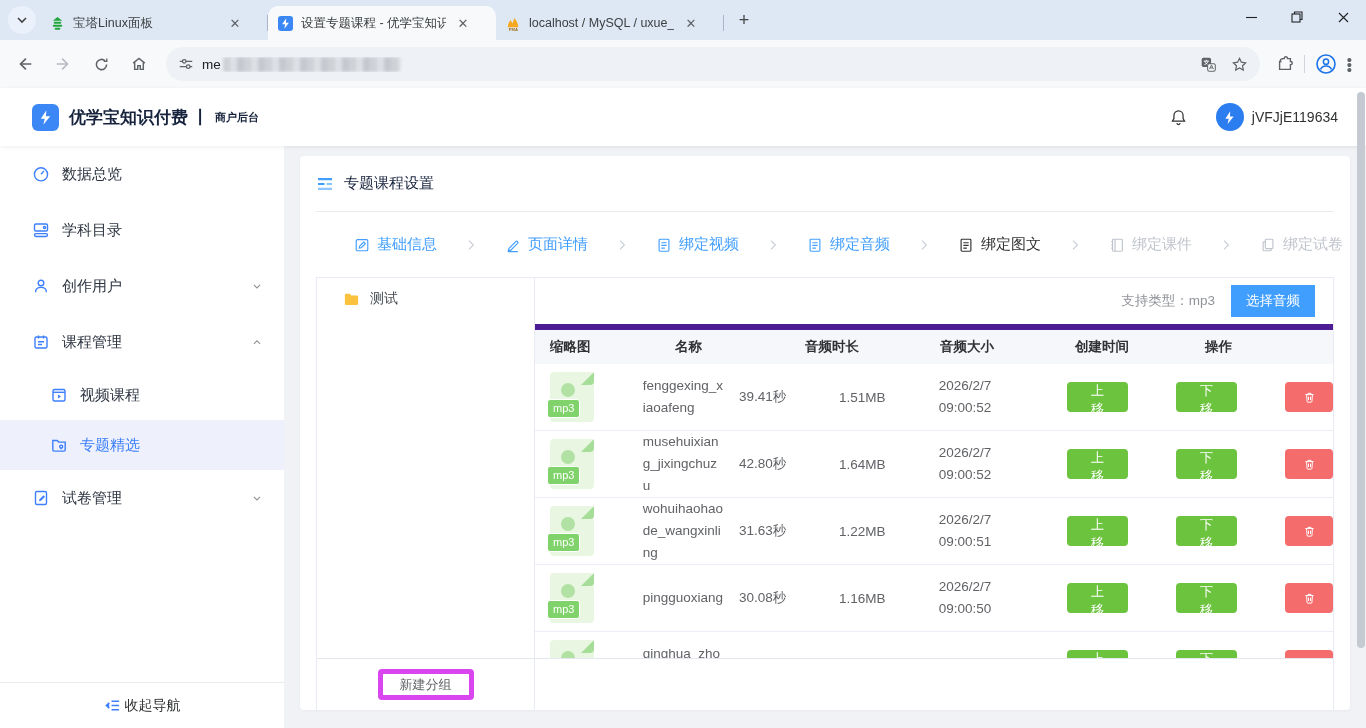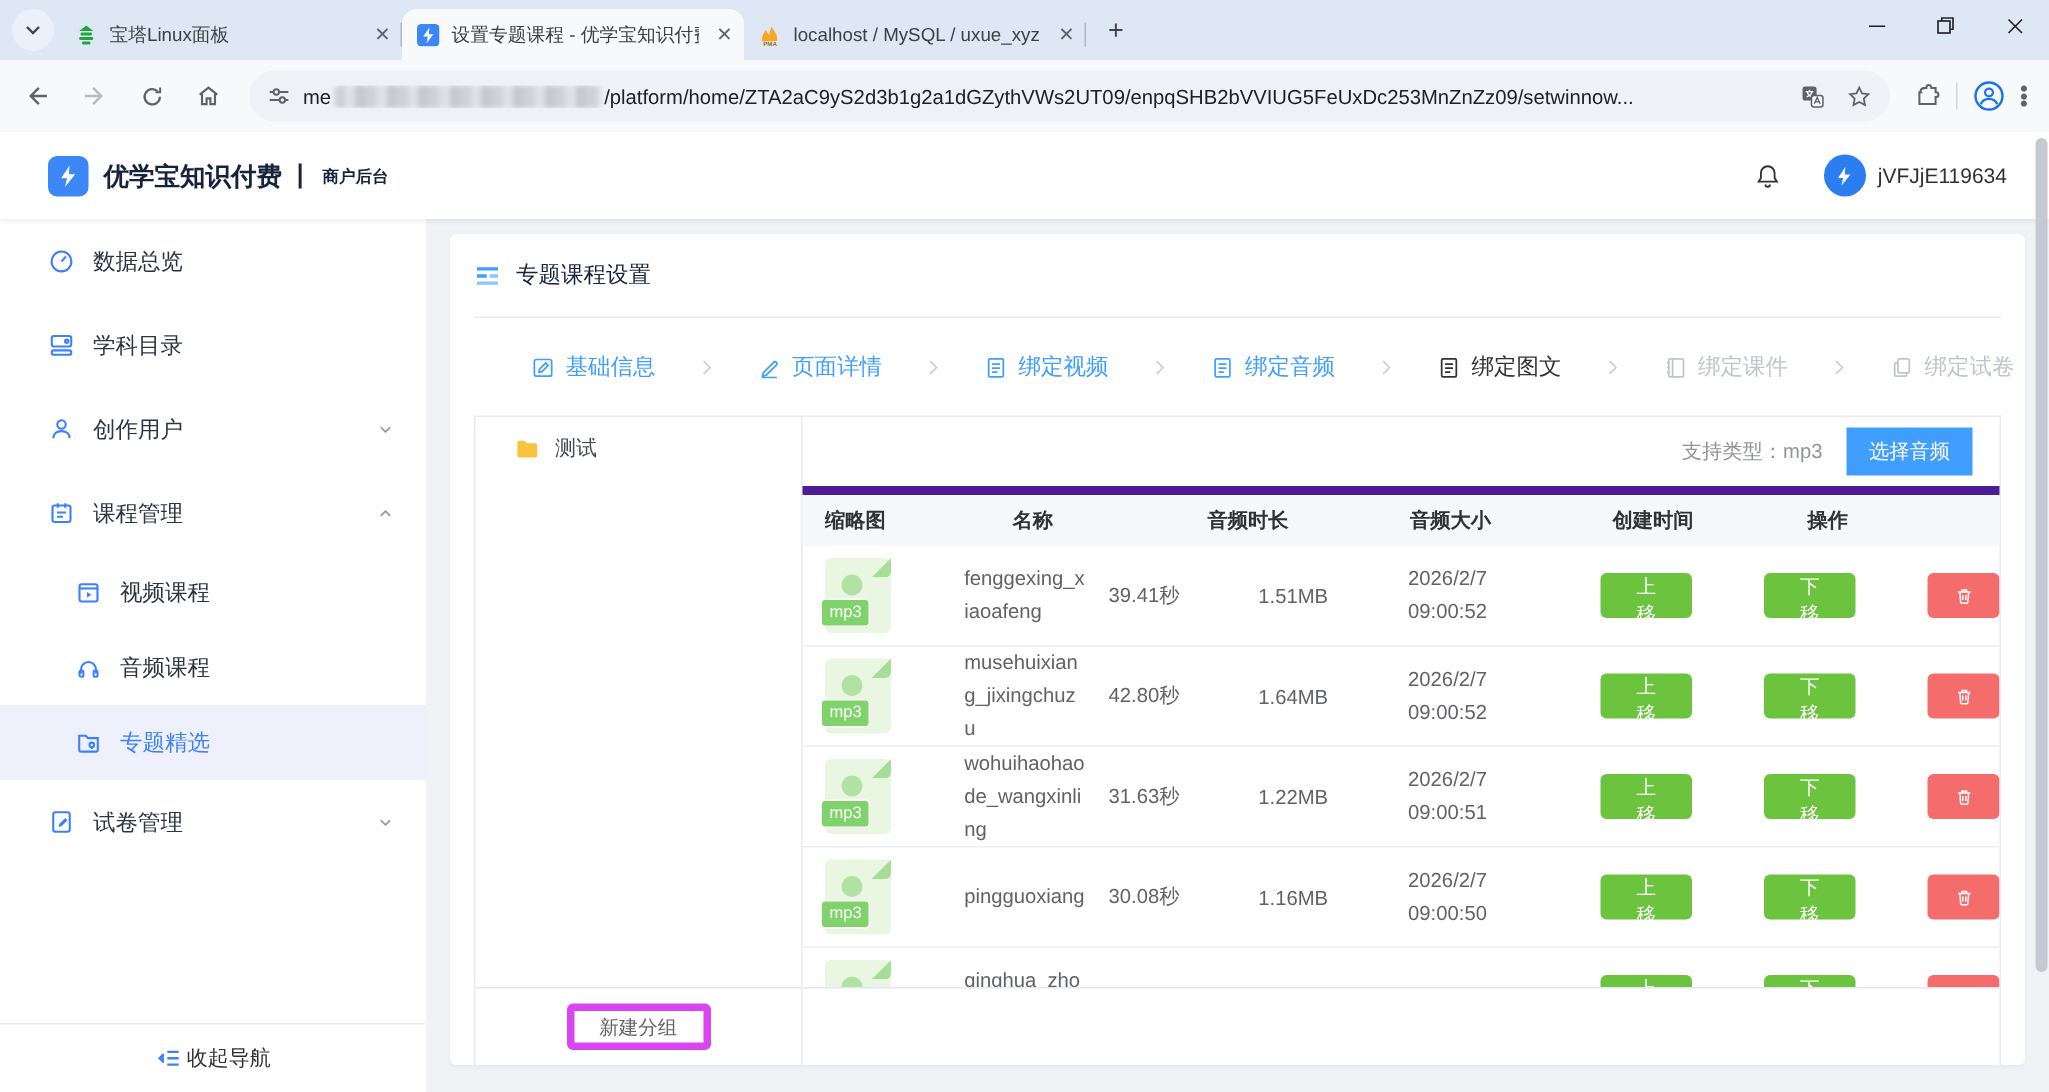--- a/index.html
+++ b/index.html
@@ -4,21 +4,21 @@
 <style>
   * { margin:0; padding:0; box-sizing:border-box; }
   html,body { width:1366px; height:728px; overflow:hidden; }
   body { font-family:"Liberation Sans","DejaVu Sans",sans-serif; position:relative; background:#f0f2f5; font-size:14px; color:#303133; }
   svg { display:block; }
   .i { display:inline-flex; align-items:center; justify-content:center; flex:none; }
 
   
   .tabstrip { height:40px; background:#dee8f5; display:flex; align-items:flex-end; position:relative; }
   .tabsearch { width:28px; height:28px; margin:0 4px 6px 8px; border-radius:50%; display:flex; align-items:center; justify-content:center; background:#eaf1fb; }
-  .tab { width:228px; height:34px; display:flex; align-items:center; padding:0 4px 0 10px; gap:8px; position:relative; color:#3c4043; font-size:12.5px; }
+  .tab { width:228px; height:34px; display:flex; align-items:center; padding:0 24px 0 10px; gap:8px; position:relative; color:#3c4043; font-size:12.5px; }
   .tab .ttl { flex:1; white-space:nowrap; overflow:hidden; }
   .tab.active { background:#f8f9fa; border-radius:10px 10px 0 0; }
   .tab:not(.active):after { content:""; position:absolute; right:0; top:9px; height:16px; width:1px; background:#aab6c8; }
   .tab .x { width:18px; height:18px; border-radius:50%; display:flex; align-items:center; justify-content:center; color:#5f6368; font-size:13px; }
   .newtab { width:28px; height:28px; margin:0 0 6px 6px; display:flex; align-items:center; justify-content:center; color:#444; font-size:18px; }
   .wctl { position:absolute; right:0; top:0; height:34px; display:flex; }
   .wctl>div { width:46px; height:34px; display:flex; align-items:center; justify-content:center; color:#202124; }
 
   .toolbar { height:48px; background:#f8f9fa; display:flex; align-items:center; padding:0 8px; gap:4px; }
   .navbtn { width:34px; height:34px; border-radius:50%; display:flex; align-items:center; justify-content:center; }
@@ -182,21 +182,20 @@
     <span class="i">
       <svg width="16" height="16" viewBox="0 0 18 18" fill="none" stroke="#5f6368" stroke-width="1.5">
           <path d="M2 6h14M2 12h14"></path>
           <circle cx="7" cy="6" r="2" fill="#f8f9fa"></circle>
           <circle cx="11.5" cy="12" r="2" fill="#f8f9fa"></circle>
         </svg>
     </span>
     <span class="urltext">
         <span>me</span>
         <span class="blurseg"></span>
-        <span>/platform/home/ZTA2aC9yS2d3b1g2a1dGZythVWs2UT09/enpqSHB2bVVIUG5FeUxDc253MnZnZz09/setwinnow...</span>
       </span>
     <span class="obicons">
       <span class="i">
         <svg width="17" height="17" viewBox="0 0 20 20">
             <rect x="2" y="2" width="11" height="11" rx="2" fill="#5f6368"></rect>
             <path d="M4.5 6h6M7.5 4.5v1.5M5.5 6c.6 2 2.4 3.7 4.5 4.2M9.5 6c-.5 1.8-2.2 3.5-4.3 4.1" stroke="#fff" stroke-width="1.1" fill="none"></path>
             <rect x="9" y="9" width="9" height="9" rx="2" fill="#f8f9fa" stroke="#5f6368" stroke-width="1.2"></rect>
             <path d="M11.2 15.5l2.3-5 2.3 5M12 14h3" stroke="#5f6368" stroke-width="1.1" fill="none"></path>
           </svg>
       </span>
@@ -302,30 +301,20 @@
       </div>
       <div class="sitem sub">
         <span class="i sicon">
             <svg width="18" height="18" viewBox="0 0 18 18" fill="none" stroke="currentColor" stroke-width="1.4">
               <rect x="3" y="3.5" width="12" height="11.5" rx="1.5"></rect>
               <path d="M3 6.3h12"></path>
               <path d="M8 8.6l3 1.9-3 1.9z" fill="currentColor" stroke="none"></path>
             </svg>
           </span>
         <span class="lbl">视频课程</span>
-      </div>
-      <div class="sitem sub">
-        <span class="i sicon">
-            <svg width="18" height="18" viewBox="0 0 18 18" fill="none" stroke="currentColor" stroke-width="1.4">
-              <path d="M4 13v-2.7a5 5 0 0 1 10 0V13"></path>
-              <rect x="3" y="11" width="2.6" height="4.2" rx="1.1"></rect>
-              <rect x="12.4" y="11" width="2.6" height="4.2" rx="1.1"></rect>
-            </svg>
-          </span>
-        <span class="lbl">音频课程</span>
       </div>
       <div class="sitem sub active">
         <span class="i sicon">
             <svg width="18" height="18" viewBox="0 0 18 18" fill="none" stroke="currentColor" stroke-width="1.4">
               <path d="M2.8 4.5h4.4l1.5 1.6h6.5v7.7a1.3 1.3 0 0 1-1.3 1.3H4.1a1.3 1.3 0 0 1-1.3-1.3z"></path>
               <circle cx="11.2" cy="10.6" r="1.5"></circle>
               <path d="M11.2 12.1v1.2"></path>
             </svg>
           </span>
         <span class="lbl">专题精选</span>

